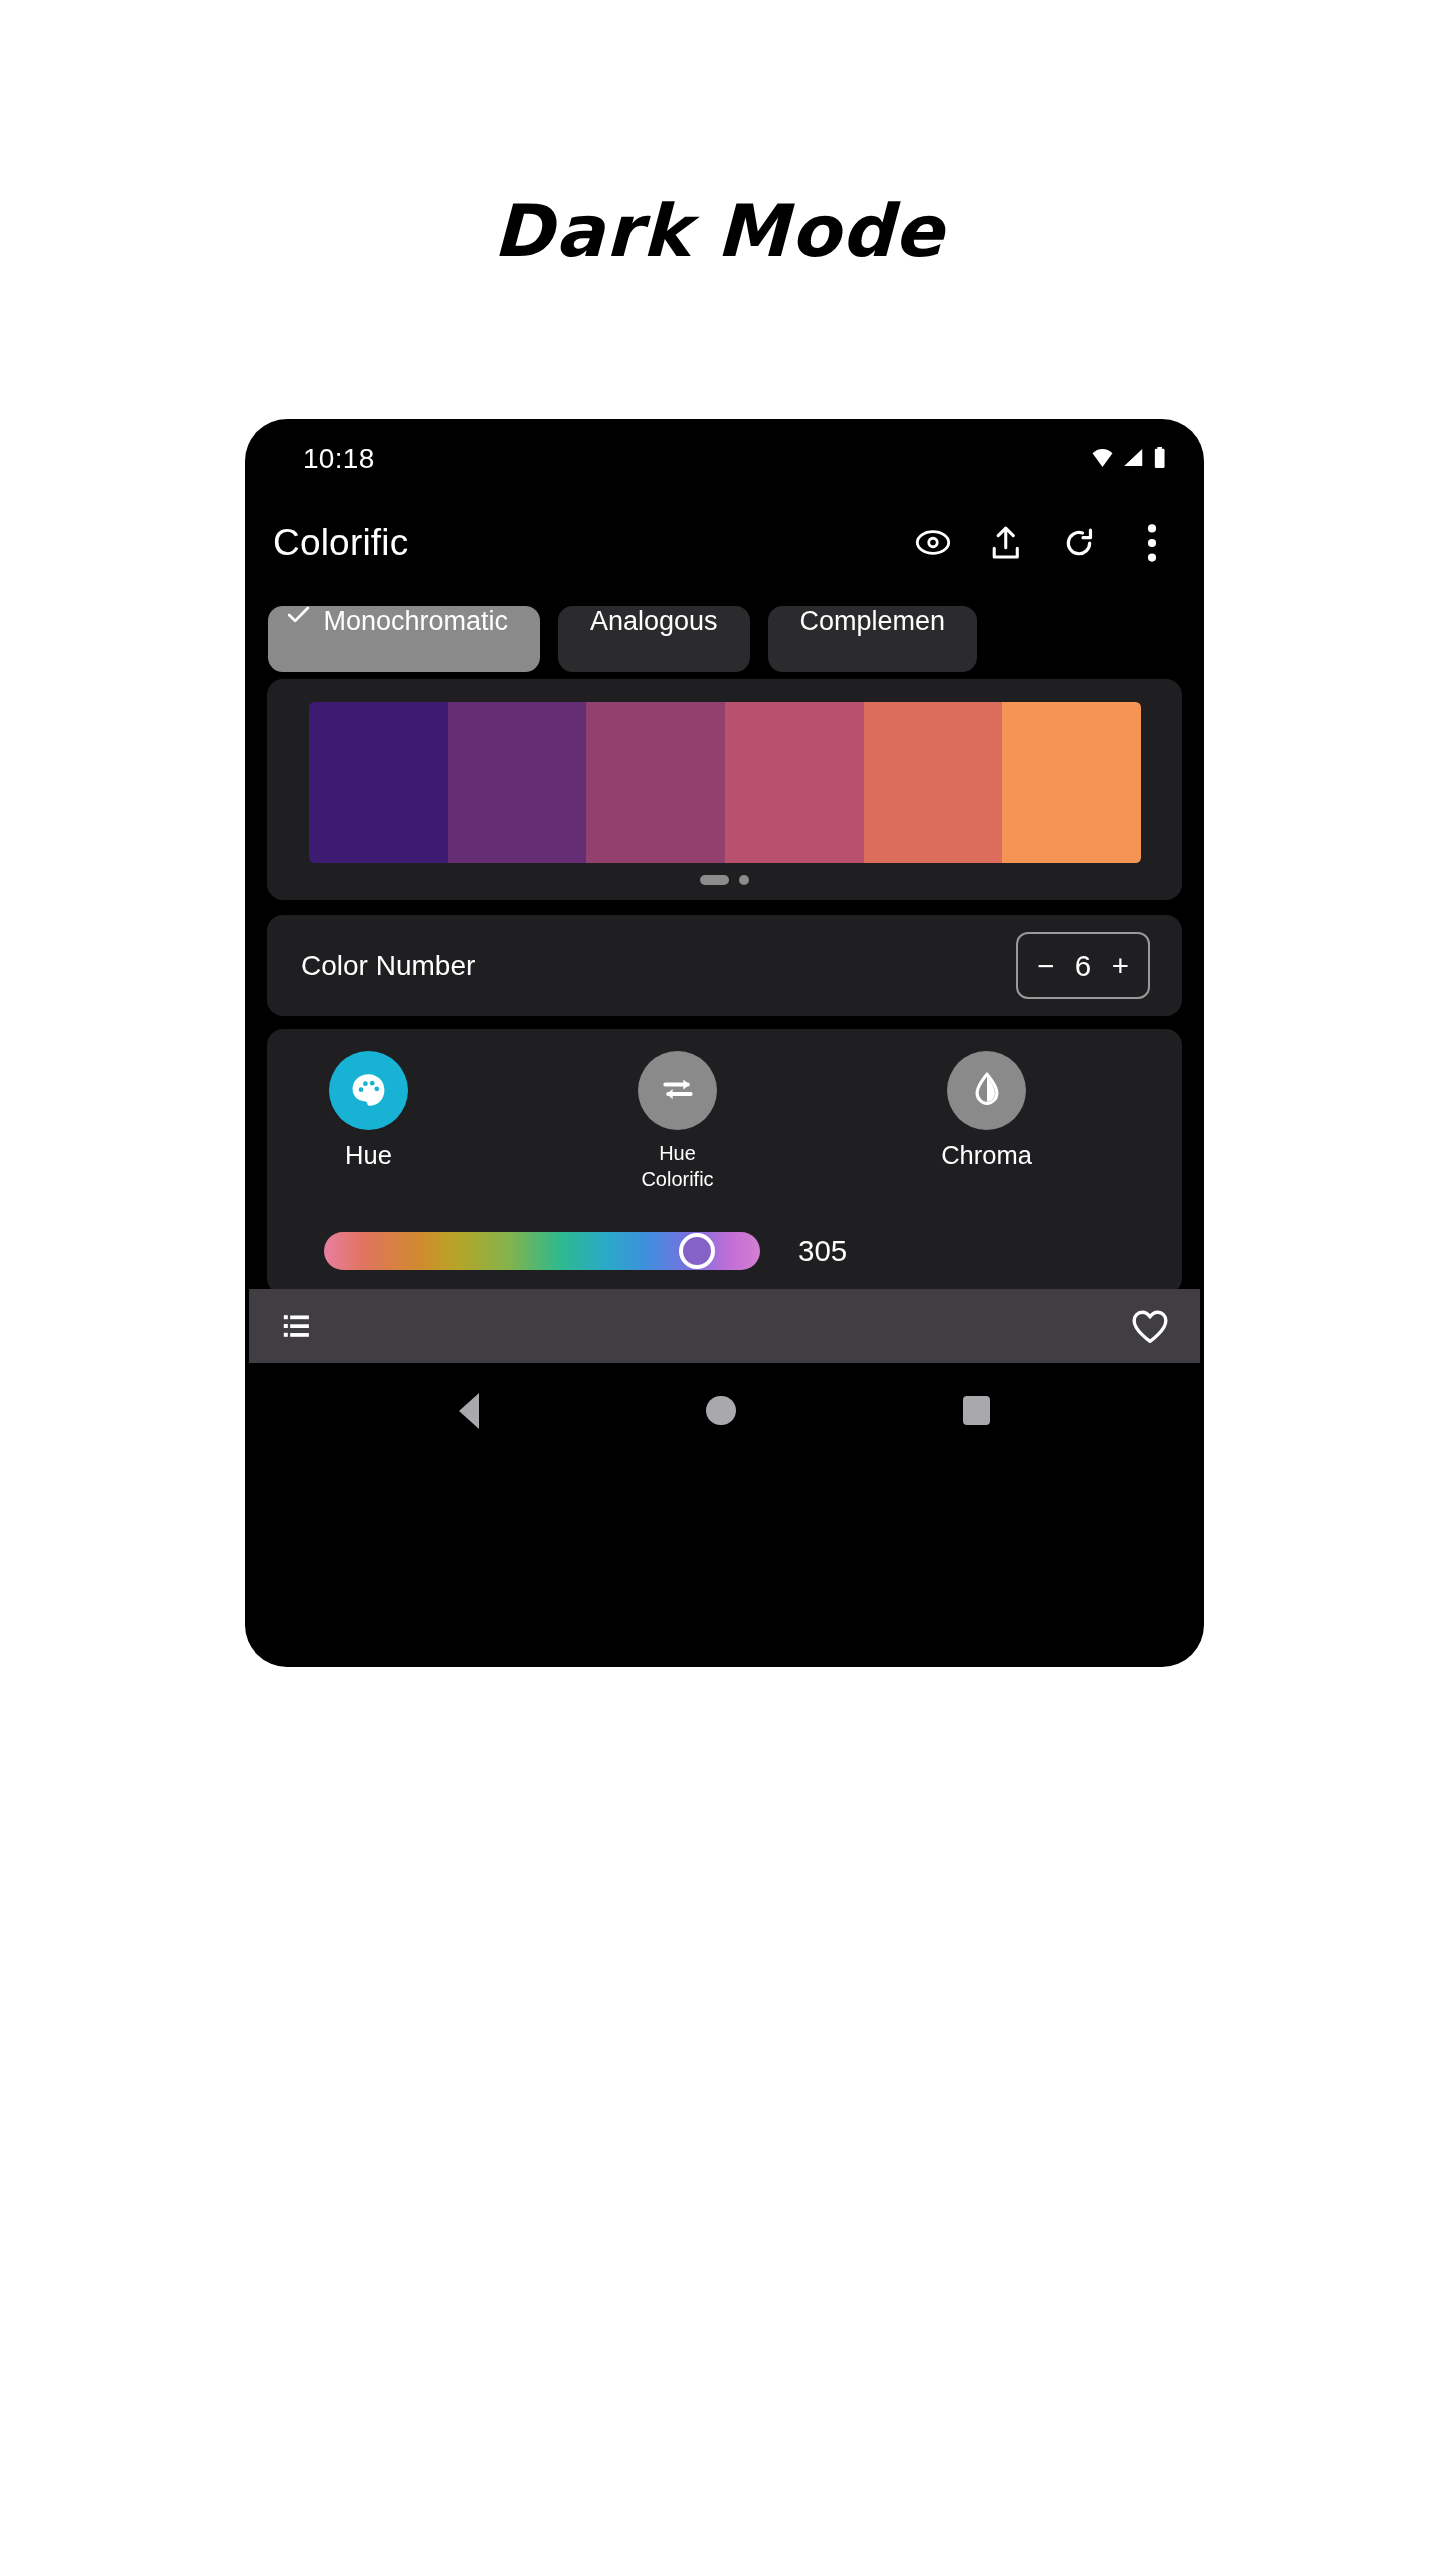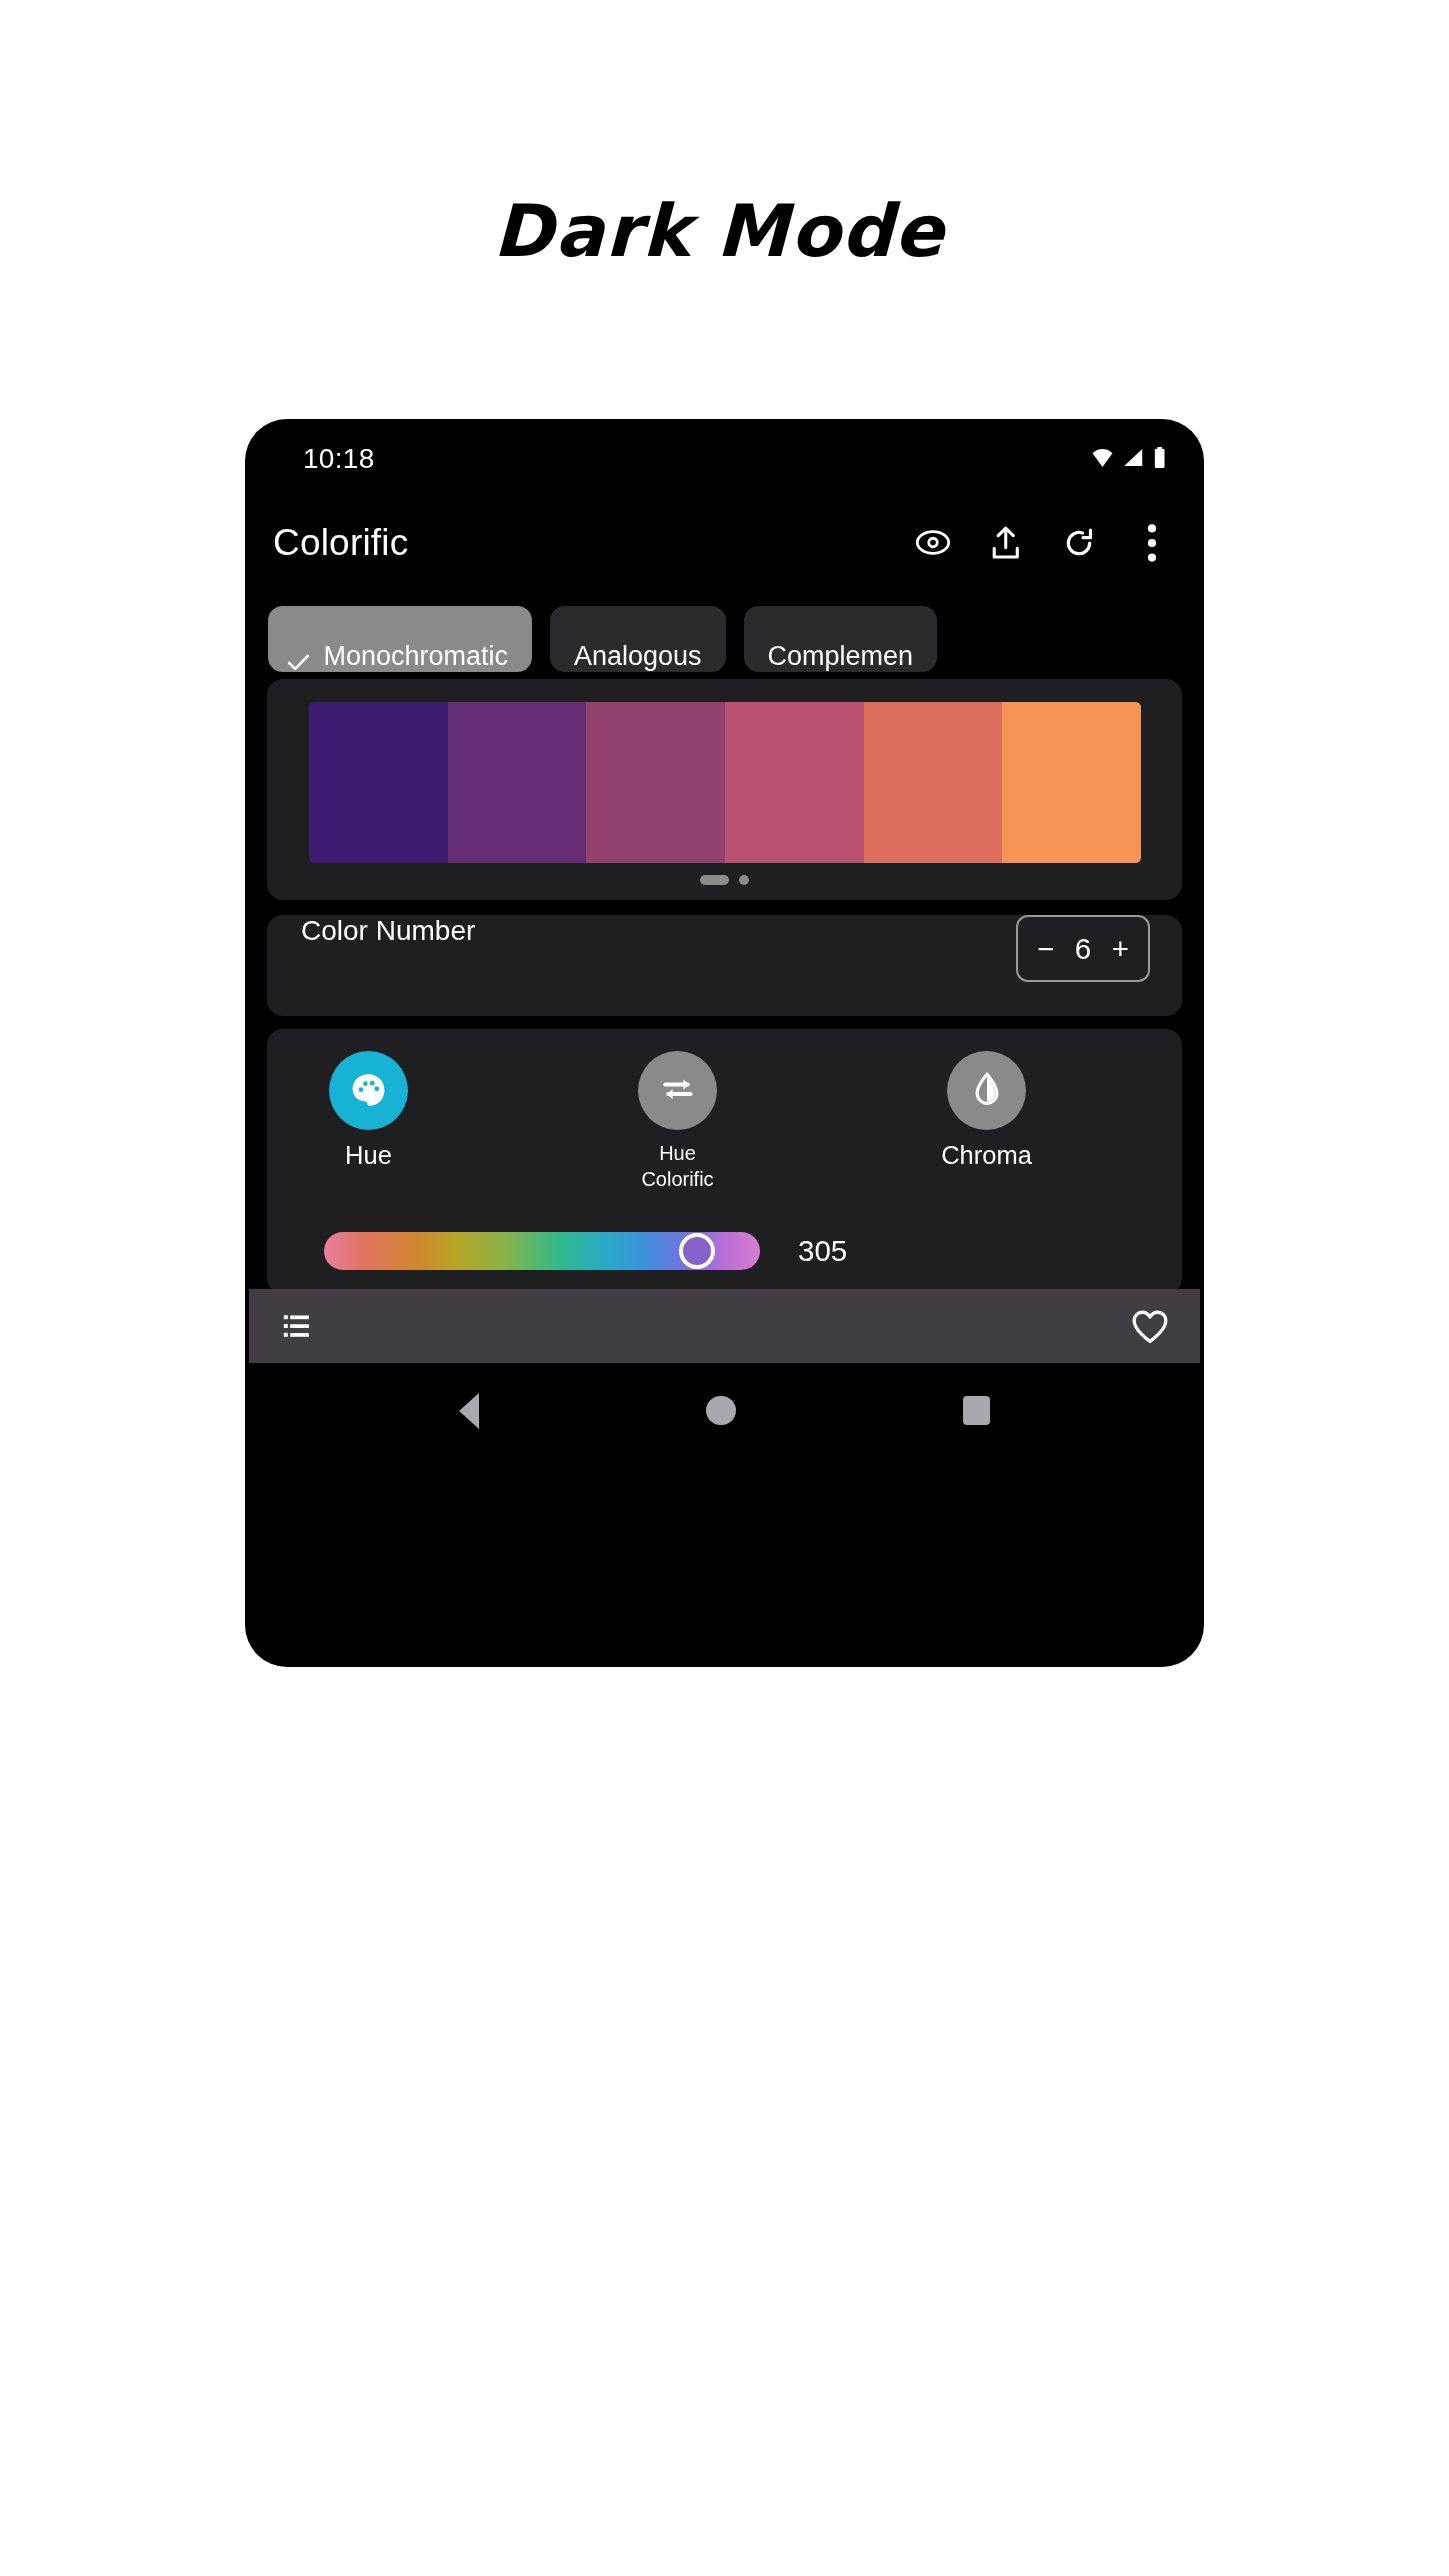--- a/index.html
+++ b/index.html
@@ -110,22 +110,22 @@
     align-items: center;
     gap: 18px;
     padding-left: 23px;
     box-sizing: border-box;
     overflow: hidden;
   }
   .chip {
     height: 66px;
     border-radius: 14.8px;
     display: flex;
-    align-items: flex-end;
-    padding: 0 24px;
+    align-items: flex-start;
+    padding: 0 32px;
     box-sizing: border-box;
     color: #ffffff;
     font-size: 27px;
     white-space: nowrap;
     flex: 0 0 auto;
   }
   .chip.selected {
     background: #8a8a8a;
     padding-left: 19px;
   }
@@ -183,20 +183,21 @@
     width: 10.7px; height: 10.7px;
     border-radius: 50%;
     background: #8c8c8c;
   }
 
   
   .cn-inner {
     position: absolute;
     inset: 0;
     display: flex;
+    align-items: center;
     justify-content: space-between;
     padding: 0 32px 0 34px;
     box-sizing: border-box;
     gap: 29px;
   }
   .cn-label {
     color: #ffffff;
     font-size: 28px;
   }
   .stepper {

